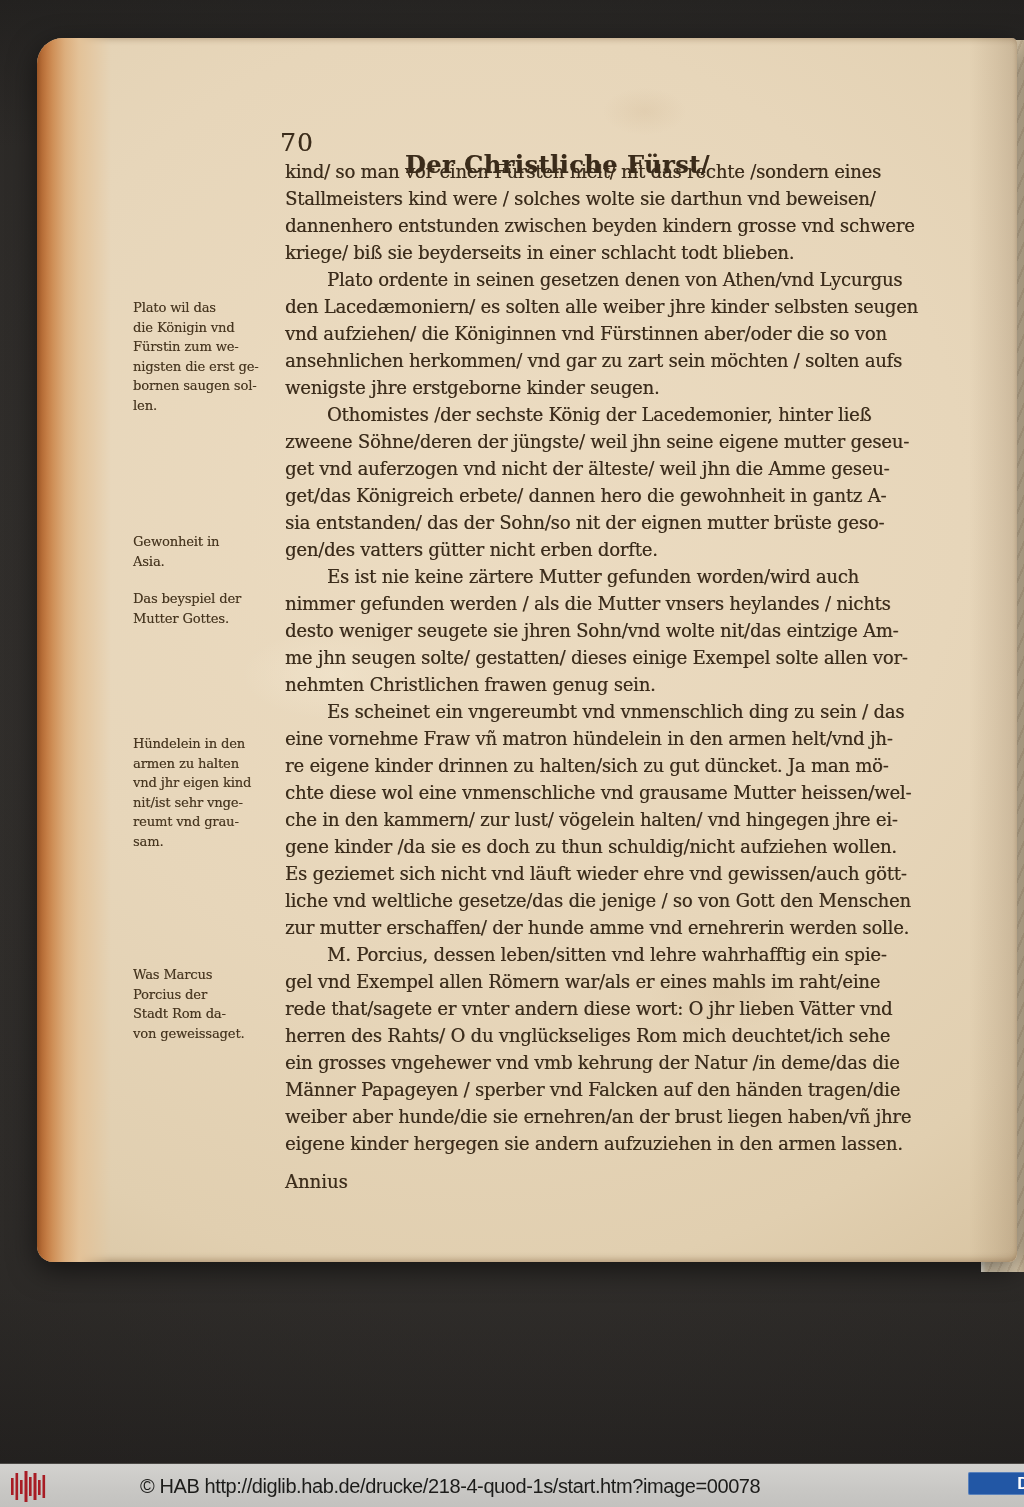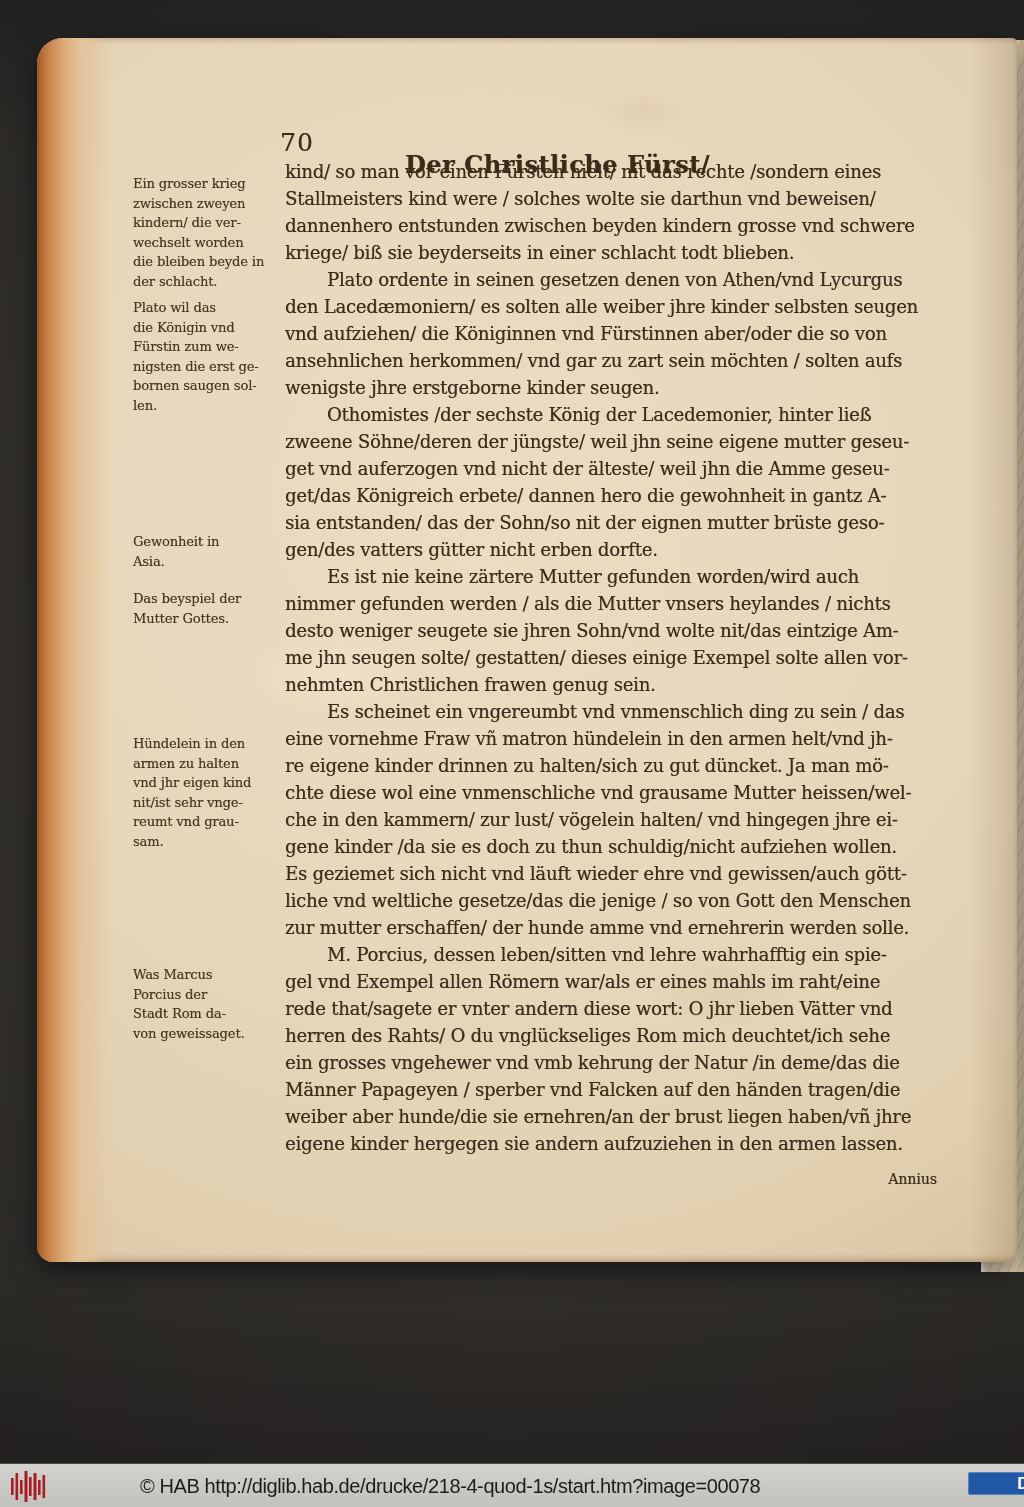--- a/index.html
+++ b/index.html
@@ -62,21 +62,21 @@
     font-size:24px;font-weight:bold;letter-spacing:0.5px;white-space:nowrap;margin-top:28px;
   }
   .main-text{
     position:absolute;left:248px;top:120px;width:672px;
     font-size:18px;line-height:27px;letter-spacing:-0.2px;
   }
   .para{white-space:pre-line;}
   .para.ind{text-indent:42px;}
   .catchword{
     position:absolute;top:1133px;left:248px;width:652px;
-    text-align:right;font-size:14px;
+    font-size:18px;
   }
   .margin-note{
     position:absolute;left:96px;width:152px;
     font-size:13px;line-height:19.5px;white-space:pre-line;letter-spacing:-0.1px;
     color:#46351f;text-shadow:0.3px 0.2px 0.3px rgba(70,53,31,0.5);
   }
   .mn0{top:136px}.mn1{top:260px}.mn2{top:376px}.mn3{top:494px}
   .mn4{top:551px}.mn5{top:696px}.mn6{top:927px}
   
   .footer-bar{
@@ -109,26 +109,20 @@
 
   <div class="adjacent-strip"></div>
 
   <div class="page">
     <div class="fore-edge"></div>
     <div class="gutter-shadow"></div>
 
     <div class="page-number ink">70</div>
     <div class="running-header ink">Der Christliche Fürst/</div>
 
-    <div class="margin-note mn0">Ein grosser krieg
-zwischen zweyen
-kindern/ die ver-
-wechselt worden
-die bleiben beyde in
-der schlacht.</div>
     <div class="margin-note mn1">Plato wil das
 die Königin vnd
 Fürstin zum we-
 nigsten die erst ge-
 bornen saugen sol-
 len.</div>
     <div class="margin-note mn3">Gewonheit in
 Asia.</div>
     <div class="margin-note mn4">Das beyspiel der
 Mutter Gottes.</div>

